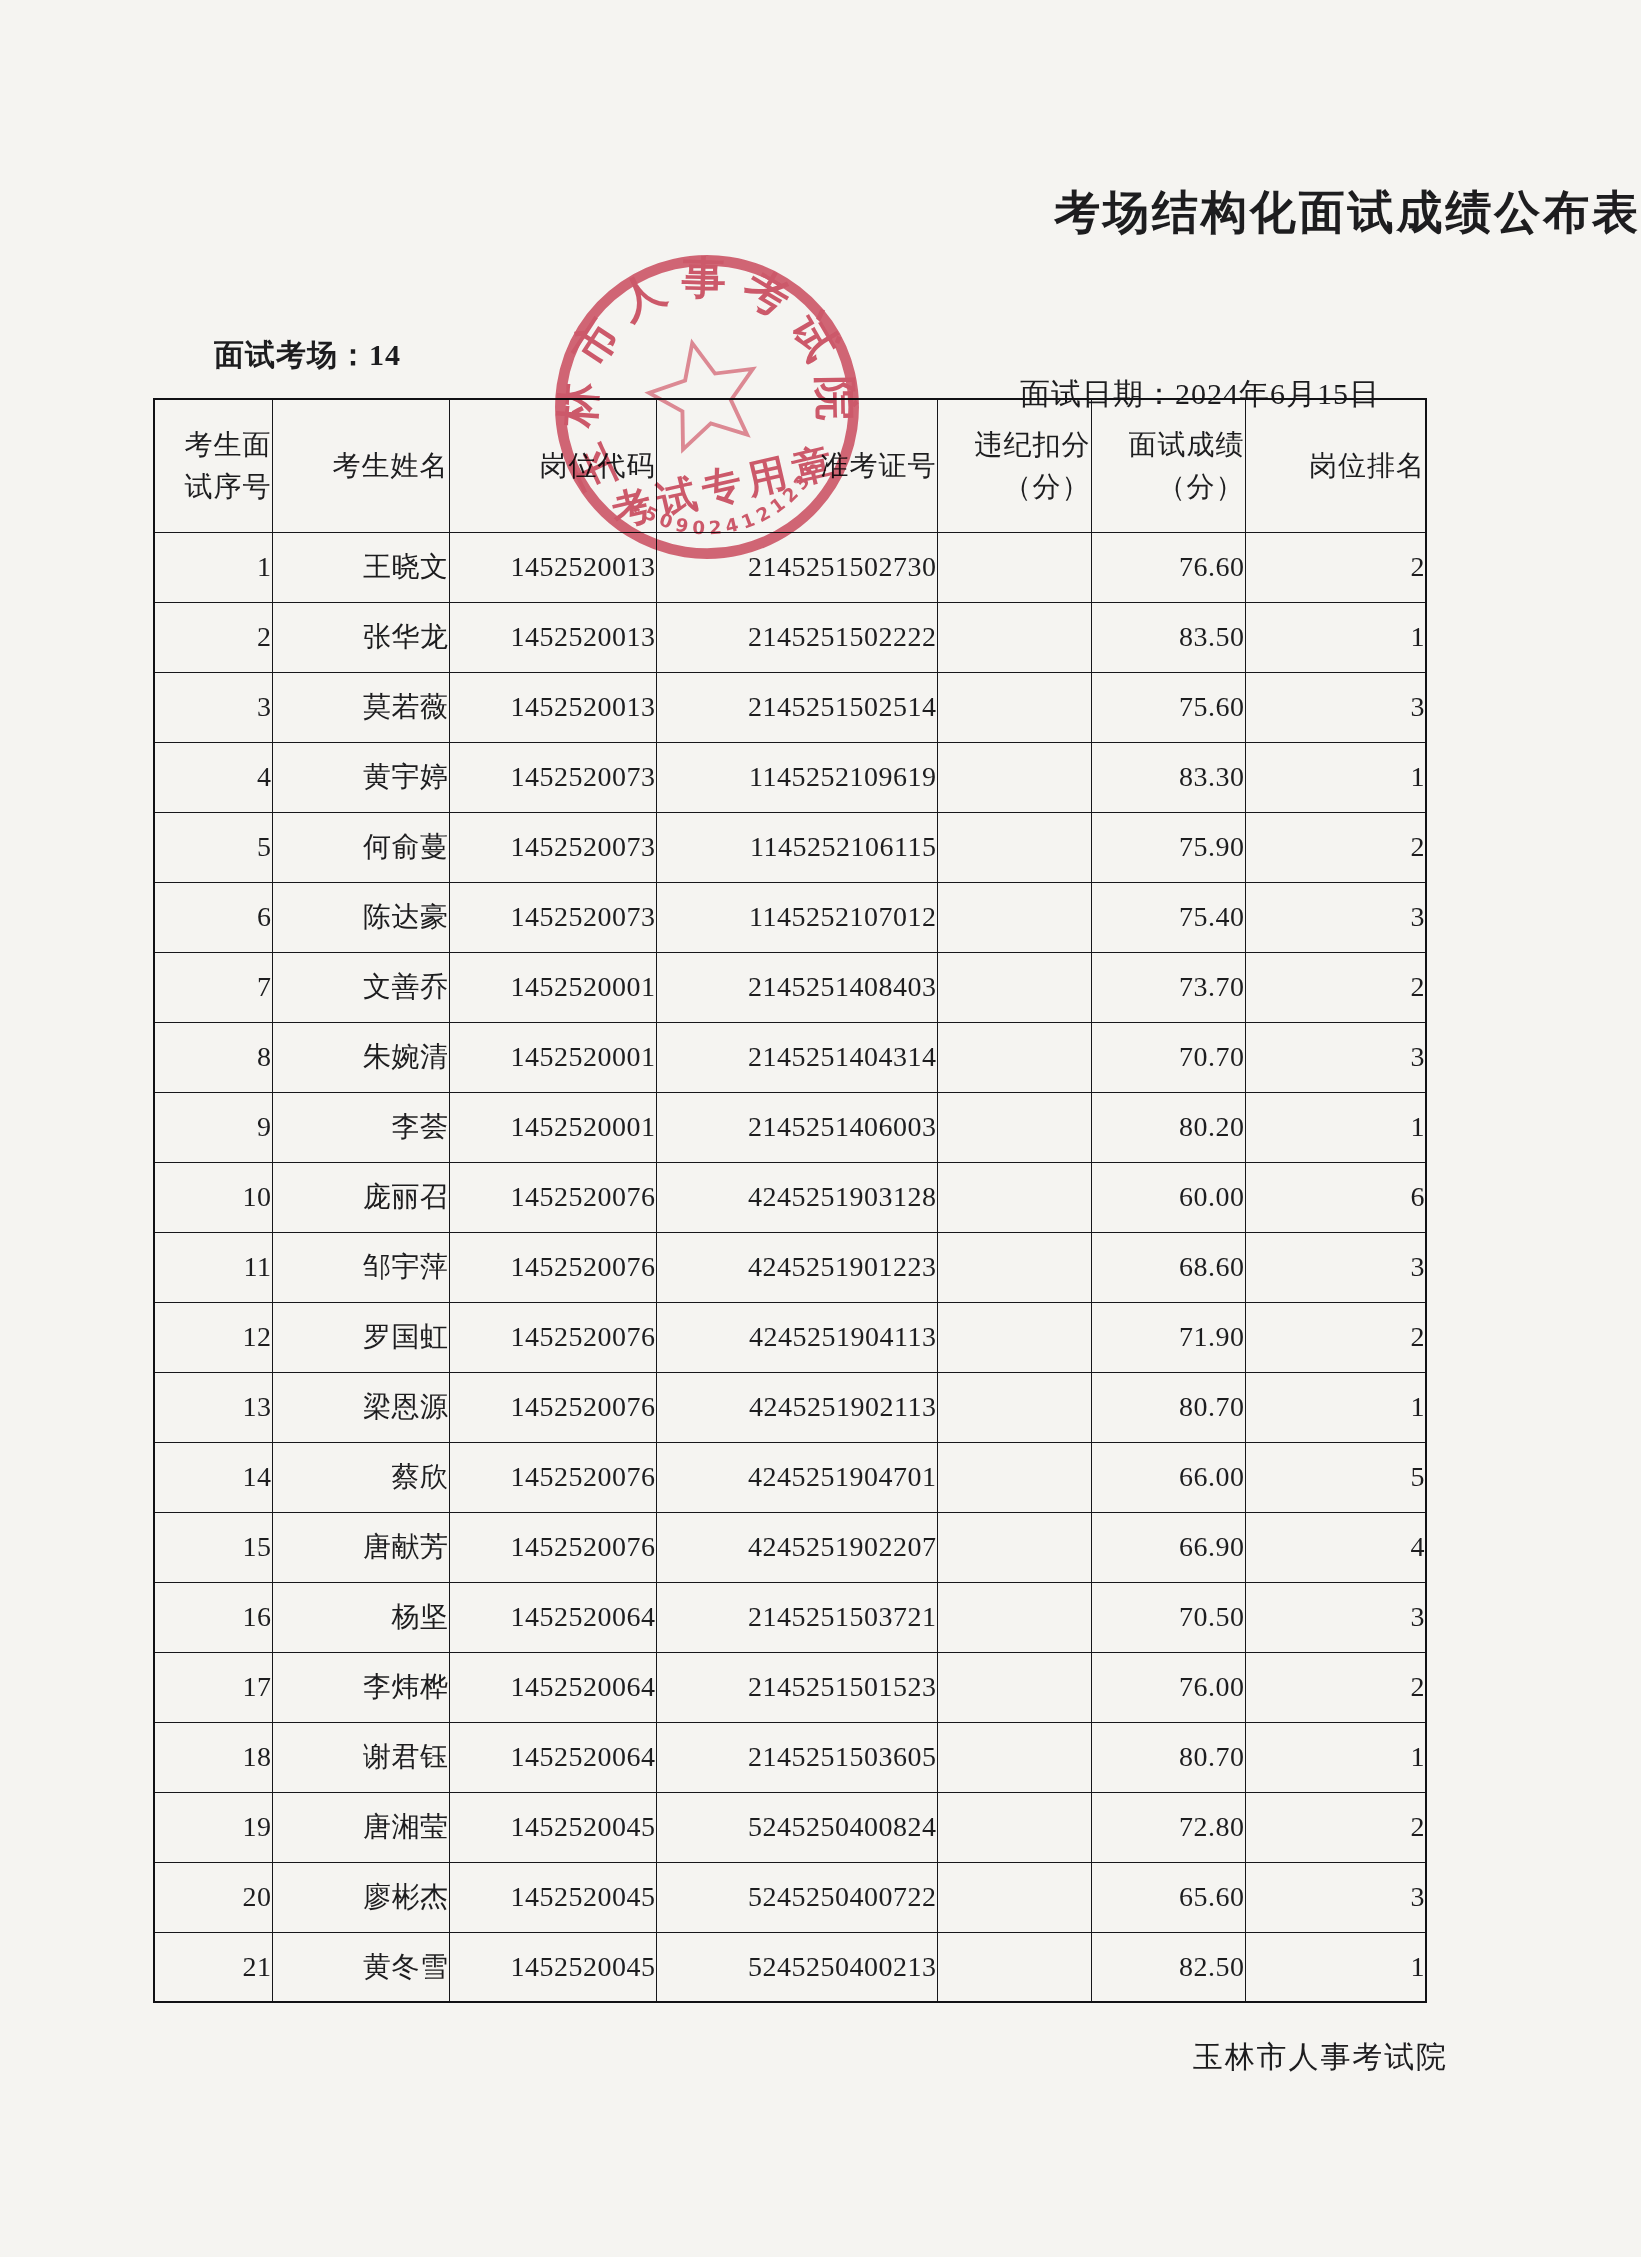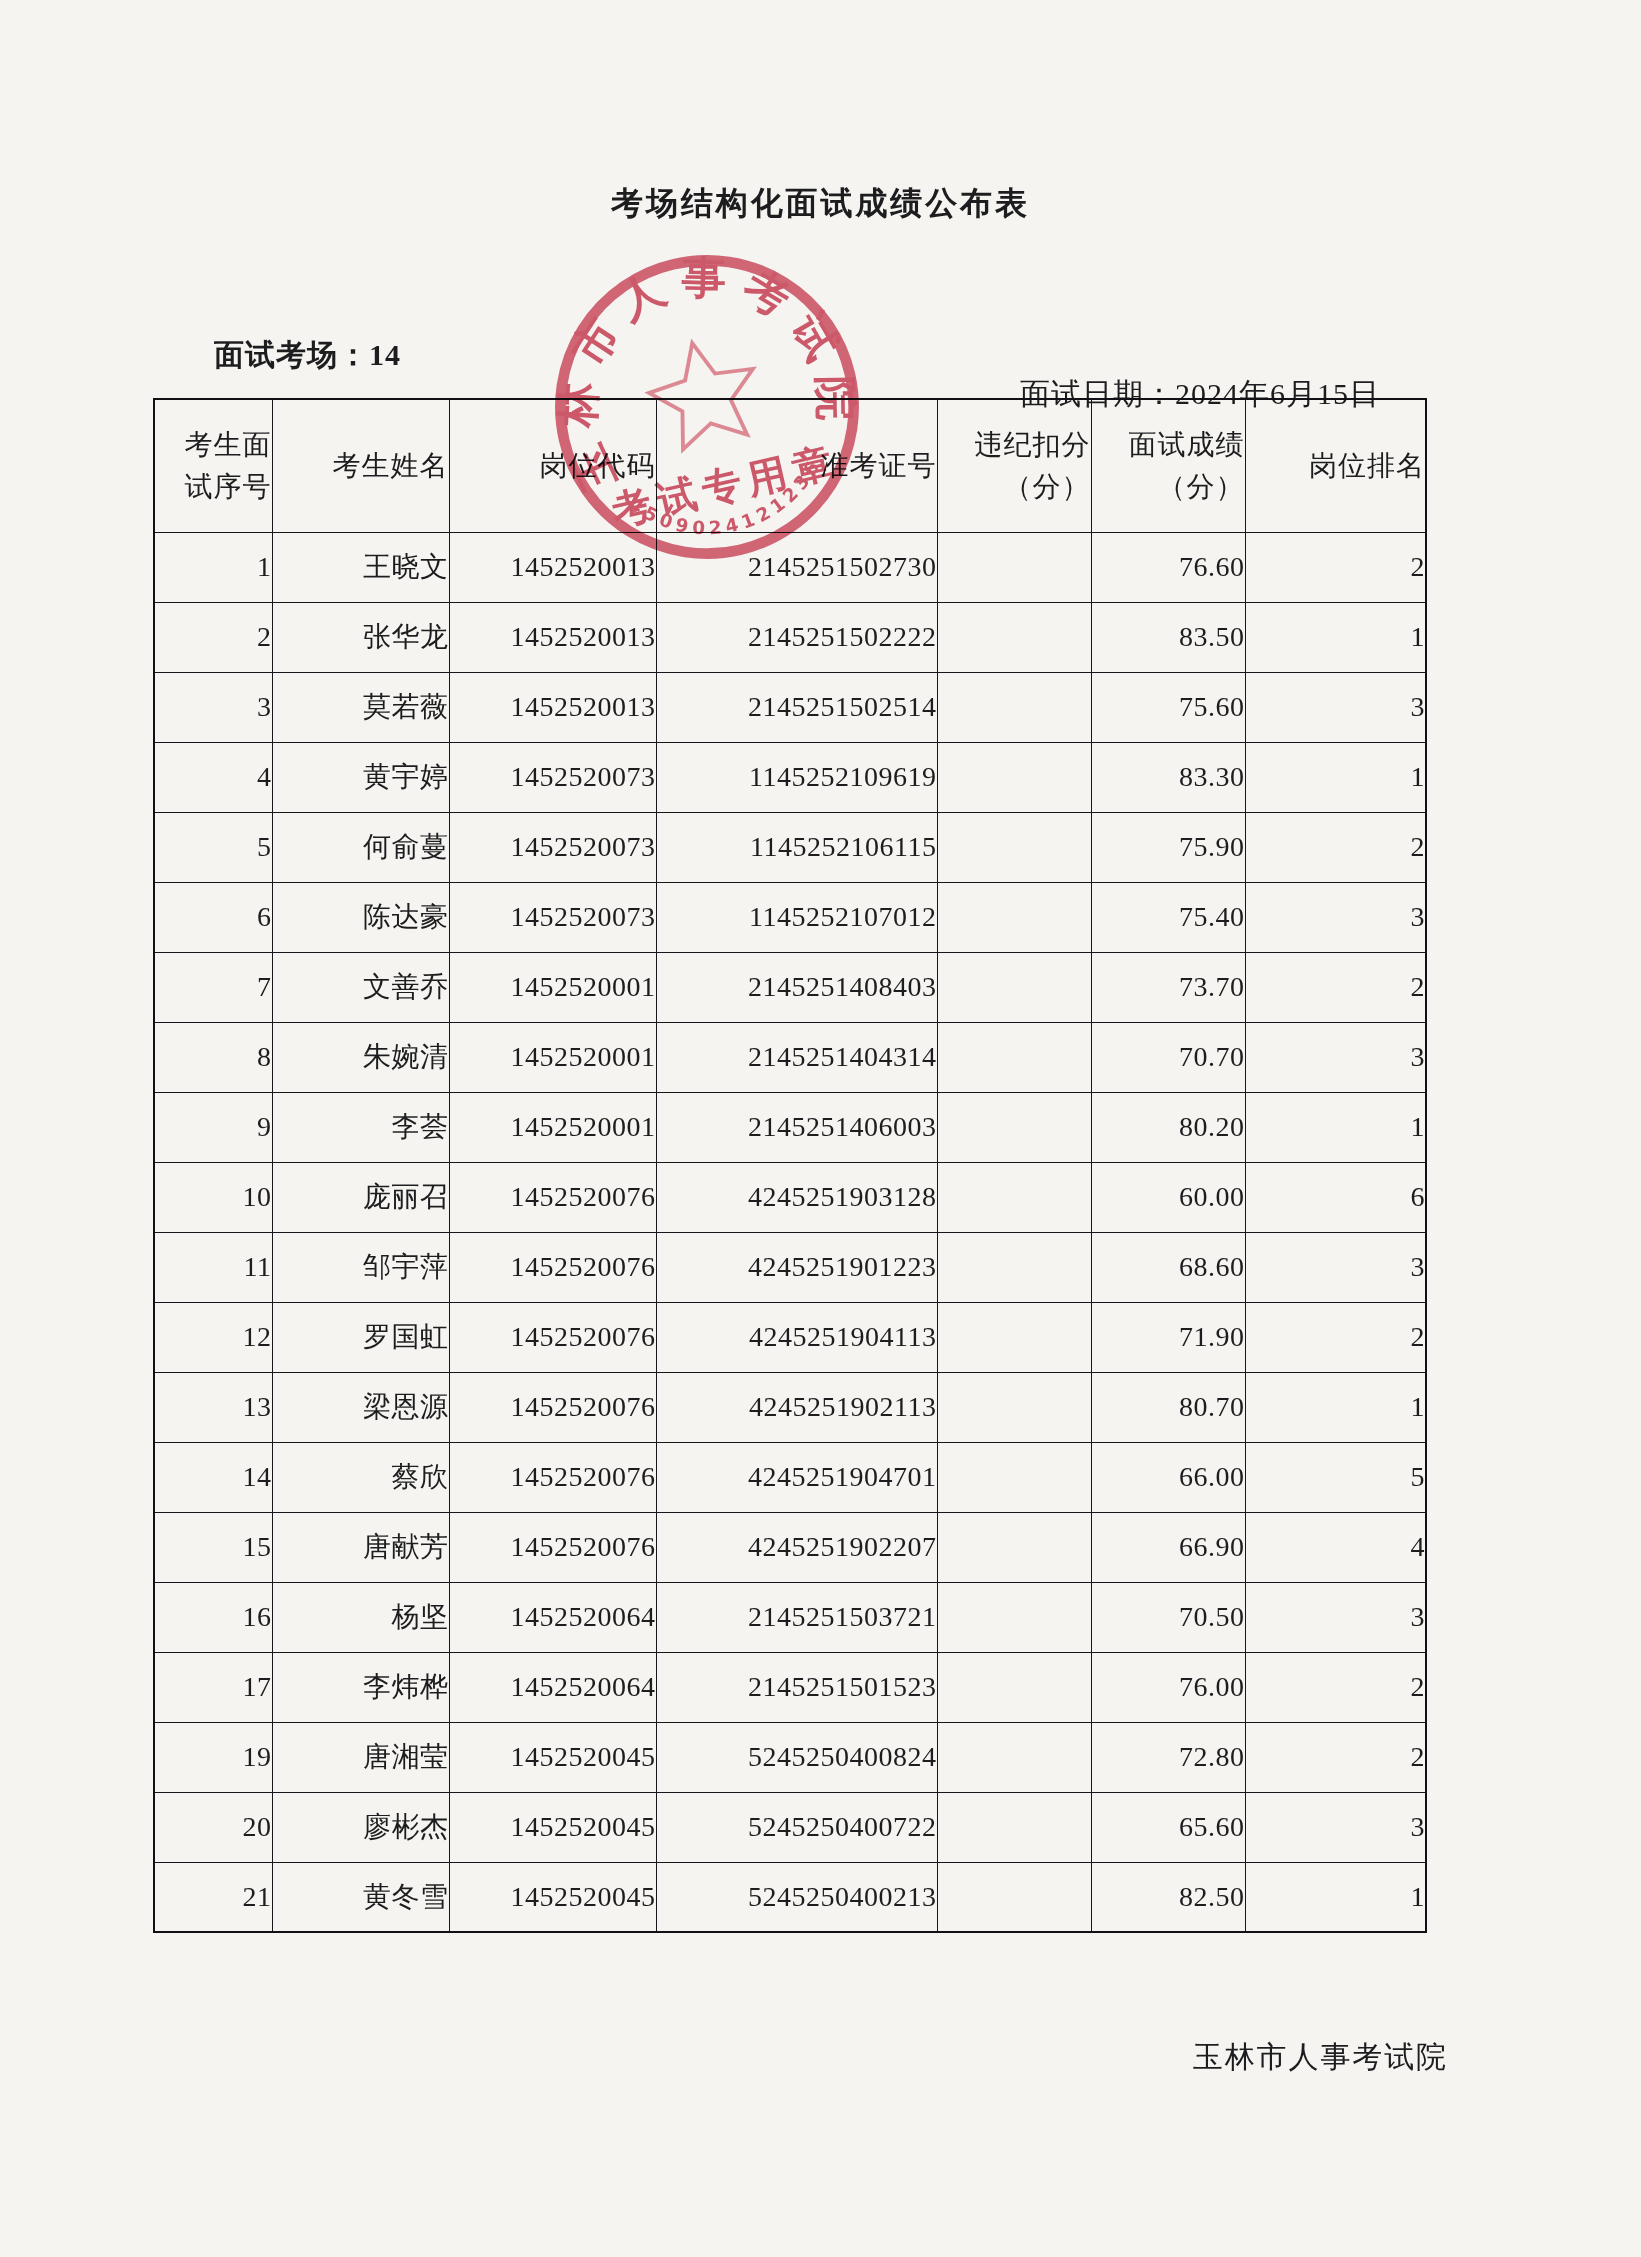--- a/index.html
+++ b/index.html
@@ -6,21 +6,21 @@
   body{
     width:1641px;height:2257px;
     background:#f5f4f1;
     position:relative;
     font-family:"Liberation Serif","DejaVu Serif",serif;
     color:#1d1d1f;
     overflow:hidden;
   }
   .page-title{
     position:absolute;top:182px;left:0;width:100%;
-    text-align:center;font-size:32px;font-weight:bold;letter-spacing:2.9px;
+    text-align:right;font-size:46px;font-weight:bold;letter-spacing:2.9px;
   }
   .meta-room{position:absolute;left:214px;top:335px;font-size:30px;letter-spacing:1px;font-weight:bold;}
   .meta-date{position:absolute;left:1020px;top:339px;font-size:30px;letter-spacing:1px;margin-top:35px;}
   table.score-table{
     position:absolute;left:153px;top:398px;width:1272px;
     border-collapse:collapse;table-layout:fixed;
     text-align:right;font-size:28px;
   }
   .score-table th,.score-table td{
     border:1.9px solid #17171b;
@@ -226,20 +226,29 @@
       <tr>
     <td>17</td>
     <td>李炜桦</td>
     <td>1452520064</td>
     <td>2145251501523</td>
     <td></td>
     <td>76.00</td>
     <td>2</td>
   </tr>
       <tr>
+    <td>18</td>
+    <td>谢君钰</td>
+    <td>1452520064</td>
+    <td>2145251503605</td>
+    <td></td>
+    <td>80.70</td>
+    <td>1</td>
+  </tr>
+      <tr>
     <td>19</td>
     <td>唐湘莹</td>
     <td>1452520045</td>
     <td>5245250400824</td>
     <td></td>
     <td>72.80</td>
     <td>2</td>
   </tr>
       <tr>
     <td>20</td>

